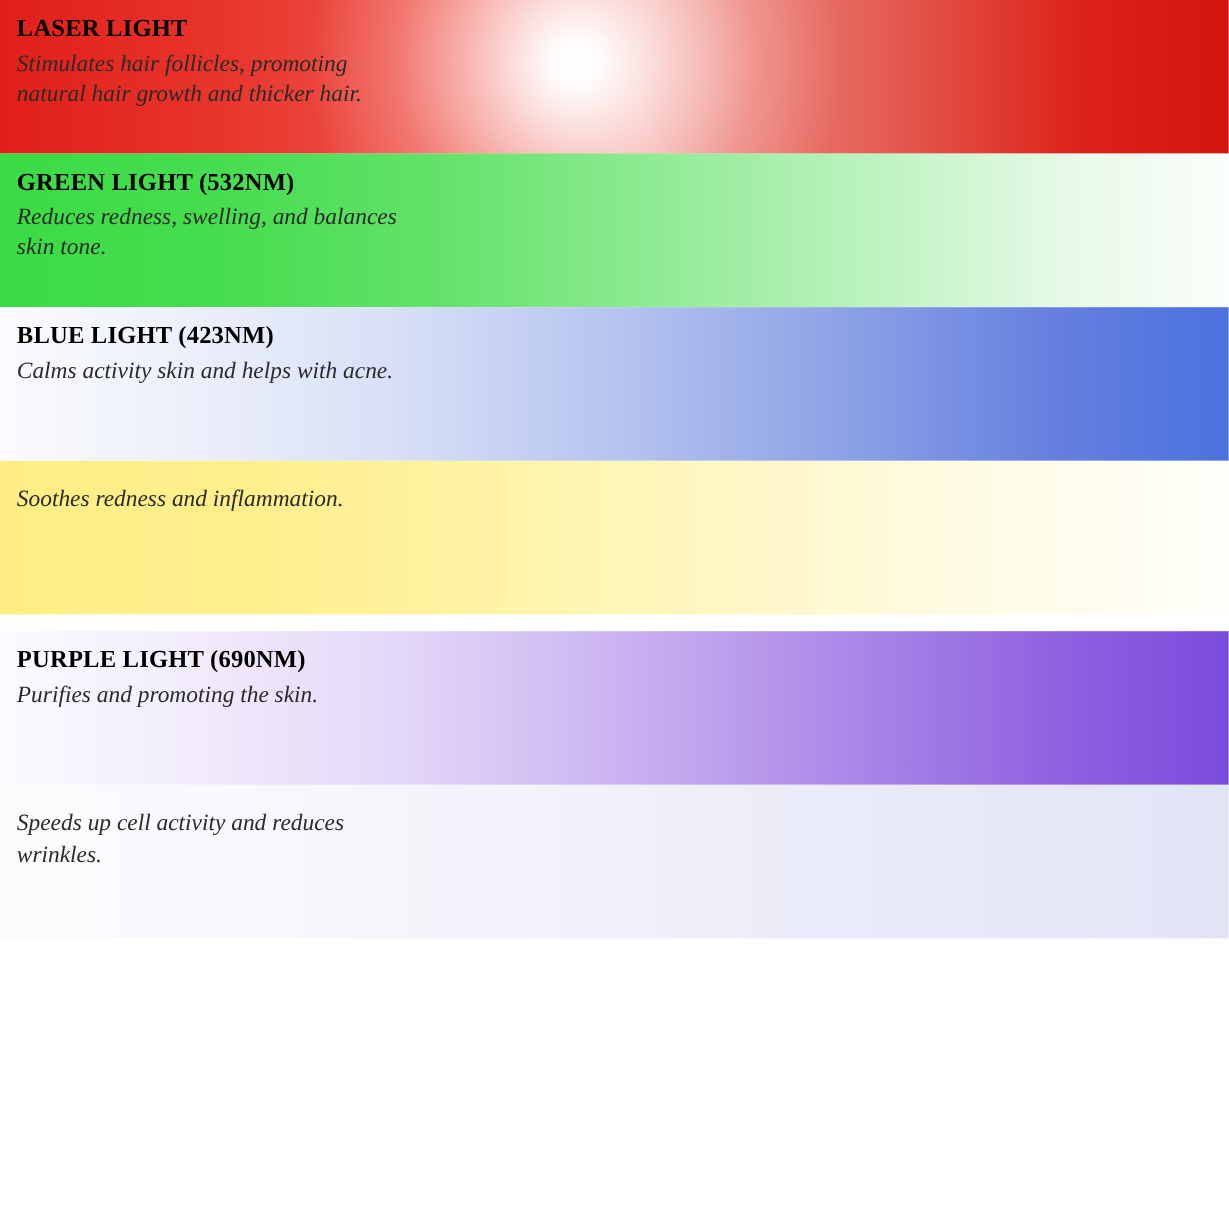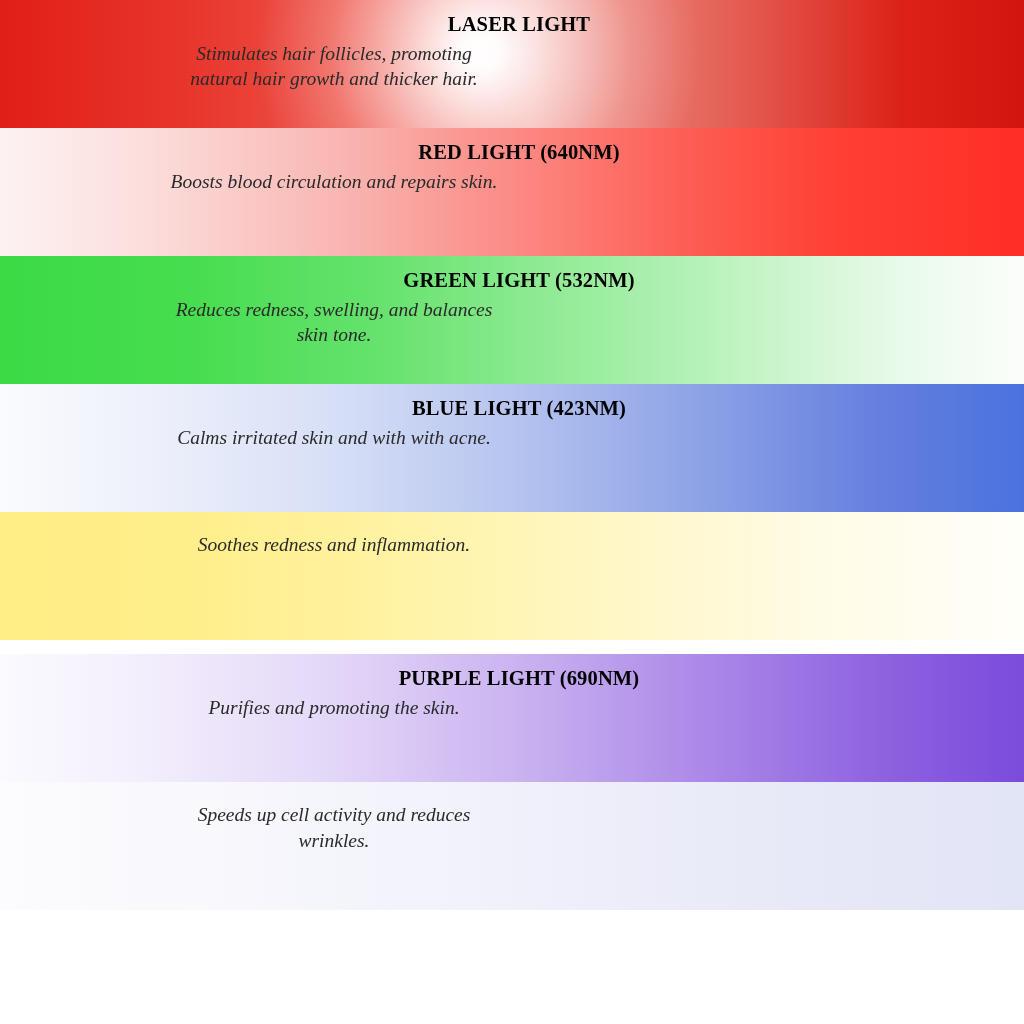--- a/index.html
+++ b/index.html
@@ -22,21 +22,20 @@
     position: relative;
     width: 1024px;
     height: 128px;
     box-sizing: border-box;
     padding: 14px 0 0 14px;
     overflow: hidden;
   }
   .band-inner {
     position: relative;
     z-index: 2;
-    text-align: center;
   }
   .band-title {
     font-family: "Liberation Serif", "DejaVu Serif", serif;
     font-weight: bold;
     font-size: 20.5px;
     letter-spacing: 0.15px;
     color: #000000;
     text-transform: uppercase;
     line-height: 1.0;
     margin: 0 0 4px 0;
@@ -155,39 +154,33 @@
 <div id="board">
 
   <section class="band band--laser">
     <div class="band-inner">
       <h2 class="band-title">LASER LIGHT</h2>
       <p class="band-desc">Stimulates hair follicles, promoting
 natural hair growth and thicker hair.</p>
     </div>
   </section>
 
-  <section class="band band--red">
-    <div class="band-inner">
-      <h2 class="band-title">RED LIGHT (640NM)</h2>
-      <p class="band-desc">Boosts blood circulation and repairs skin.</p>
-    </div>
-  </section>
 
   <section class="band band--green">
     <div class="band-inner">
       <h2 class="band-title">GREEN LIGHT (532NM)</h2>
       <p class="band-desc">Reduces redness, swelling, and balances
 skin tone.</p>
     </div>
   </section>
 
   <section class="band band--blue">
     <div class="band-inner">
       <h2 class="band-title">BLUE LIGHT (423NM)</h2>
-      <p class="band-desc">Calms irritated skin and with with acne.</p>
+      <p class="band-desc">Calms activity skin and helps with acne.</p>
     </div>
   </section>
 
   <section class="band band--yellow">
     <div class="band-inner">
       <p class="band-desc">Soothes redness and inflammation.</p>
     </div>
   </section>
 
   <section class="band band--purple">

